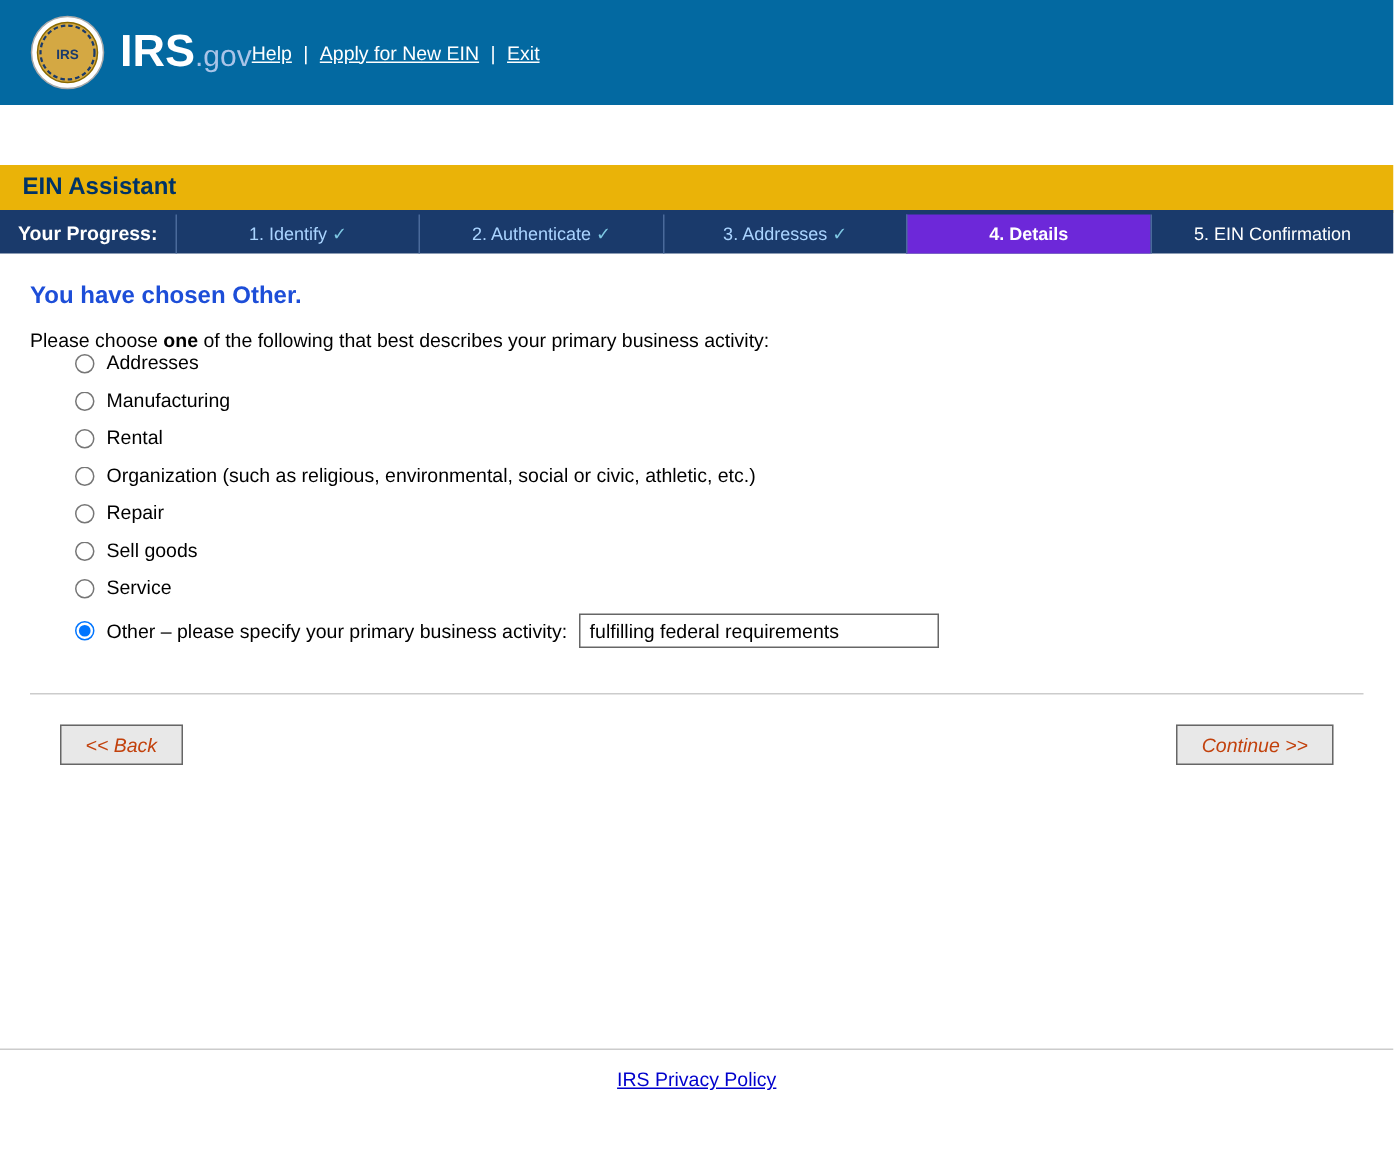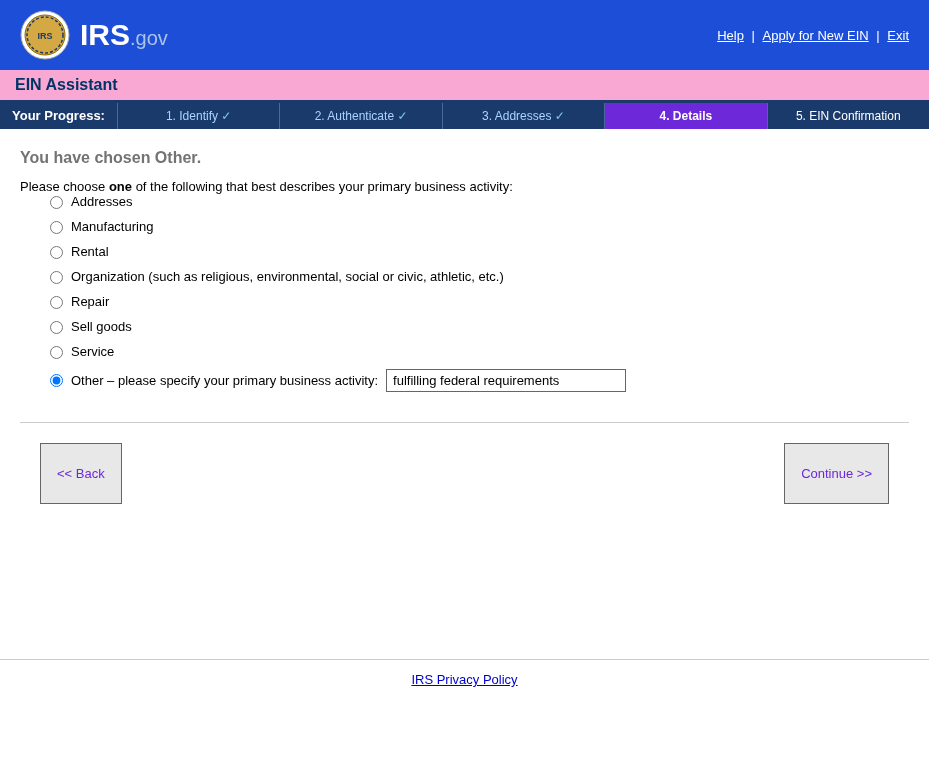--- a/index.html
+++ b/index.html
@@ -6,25 +6,25 @@
     body {
       font-family: Arial, sans-serif;
       font-size: 13px;
       background: #fff;
       width: 929px;
       min-height: 767px;
     }
 
     
     .header {
-      background: #1d4ed8;
+      background: #0369a1;
       padding: 10px 20px;
       display: flex;
       align-items: center;
-      justify-content: space-between;
+      justify-content: flex-start;
     }
     .logo-area {
       display: flex;
       align-items: center;
       gap: 10px;
     }
     .logo-seal {
       width: 50px;
       height: 50px;
     }
@@ -36,23 +36,24 @@
       color: #fff;
       text-decoration: underline;
       cursor: pointer;
     }
     .header-links span {
       margin: 0 4px;
     }
 
     
     .ein-assistant-bar {
-      background: #f9a8d4;
+      background: #eab308;
       padding: 6px 15px;
       border-bottom: 2px solid #1a3a6b;
+      margin-top: 40px;
     }
     .ein-assistant-title {
       font-size: 16px;
       font-weight: bold;
       color: #003366;
     }
 
     
     .progress-bar {
       background: #1a3a6b;
@@ -95,21 +96,21 @@
 
     
     .main-content {
       padding: 20px 20px 20px 20px;
       min-height: 520px;
     }
 
     .page-heading {
       font-size: 16px;
       font-weight: bold;
-      color: #737373;
+      color: #1d4ed8;
       margin-bottom: 12px;
     }
 
     .instruction-text {
       font-size: 13px;
       color: #000;
     }
     .instruction-text strong {
       font-weight: bold;
     }
@@ -155,26 +156,27 @@
     
     .button-area {
       display: flex;
       justify-content: space-between;
       align-items: center;
       padding: 20px 20px;
       border-top: 1px solid #ccc;
       margin-top: 30px;
     }
     .btn {
-      padding: 22px 16px;
+      padding: 5px 16px;
       font-size: 13px;
       border: 1px solid #666;
       background: #e8e8e8;
       cursor: pointer;
-      color: #6d28d9;
+      color: #c2410c;
+      font-style: italic;
     }
 
     
     .footer {
       border-top: 1px solid #ccc;
       padding: 12px;
       text-align: center;
       margin-top: 10px;
     }
     .footer a {

